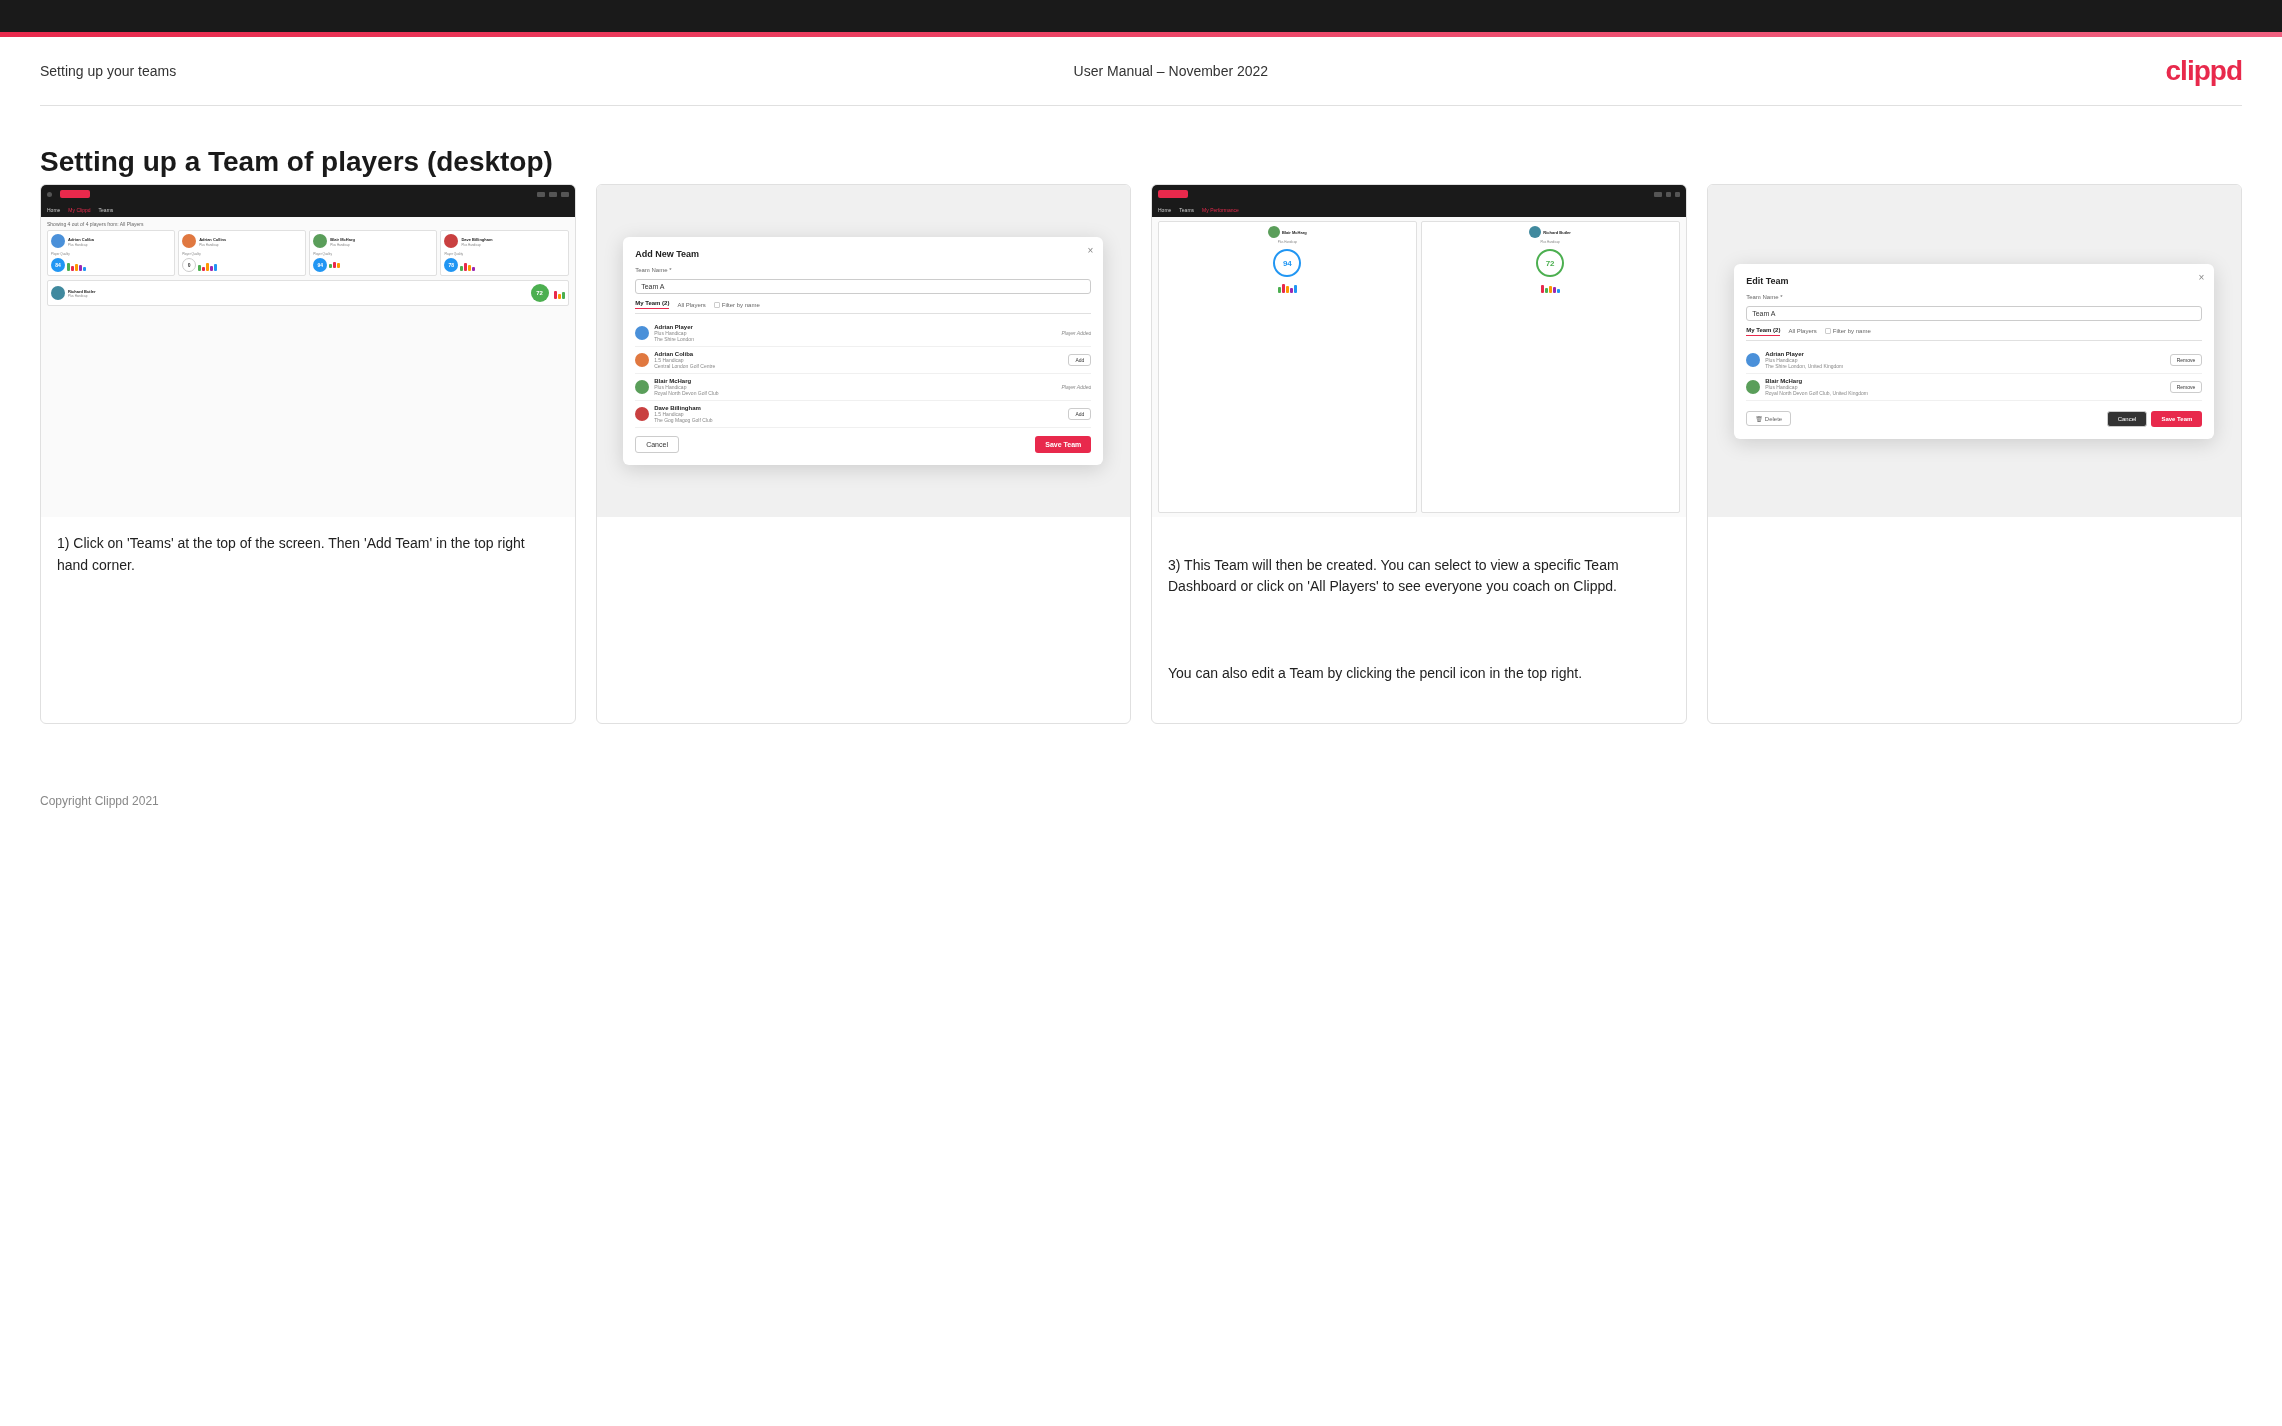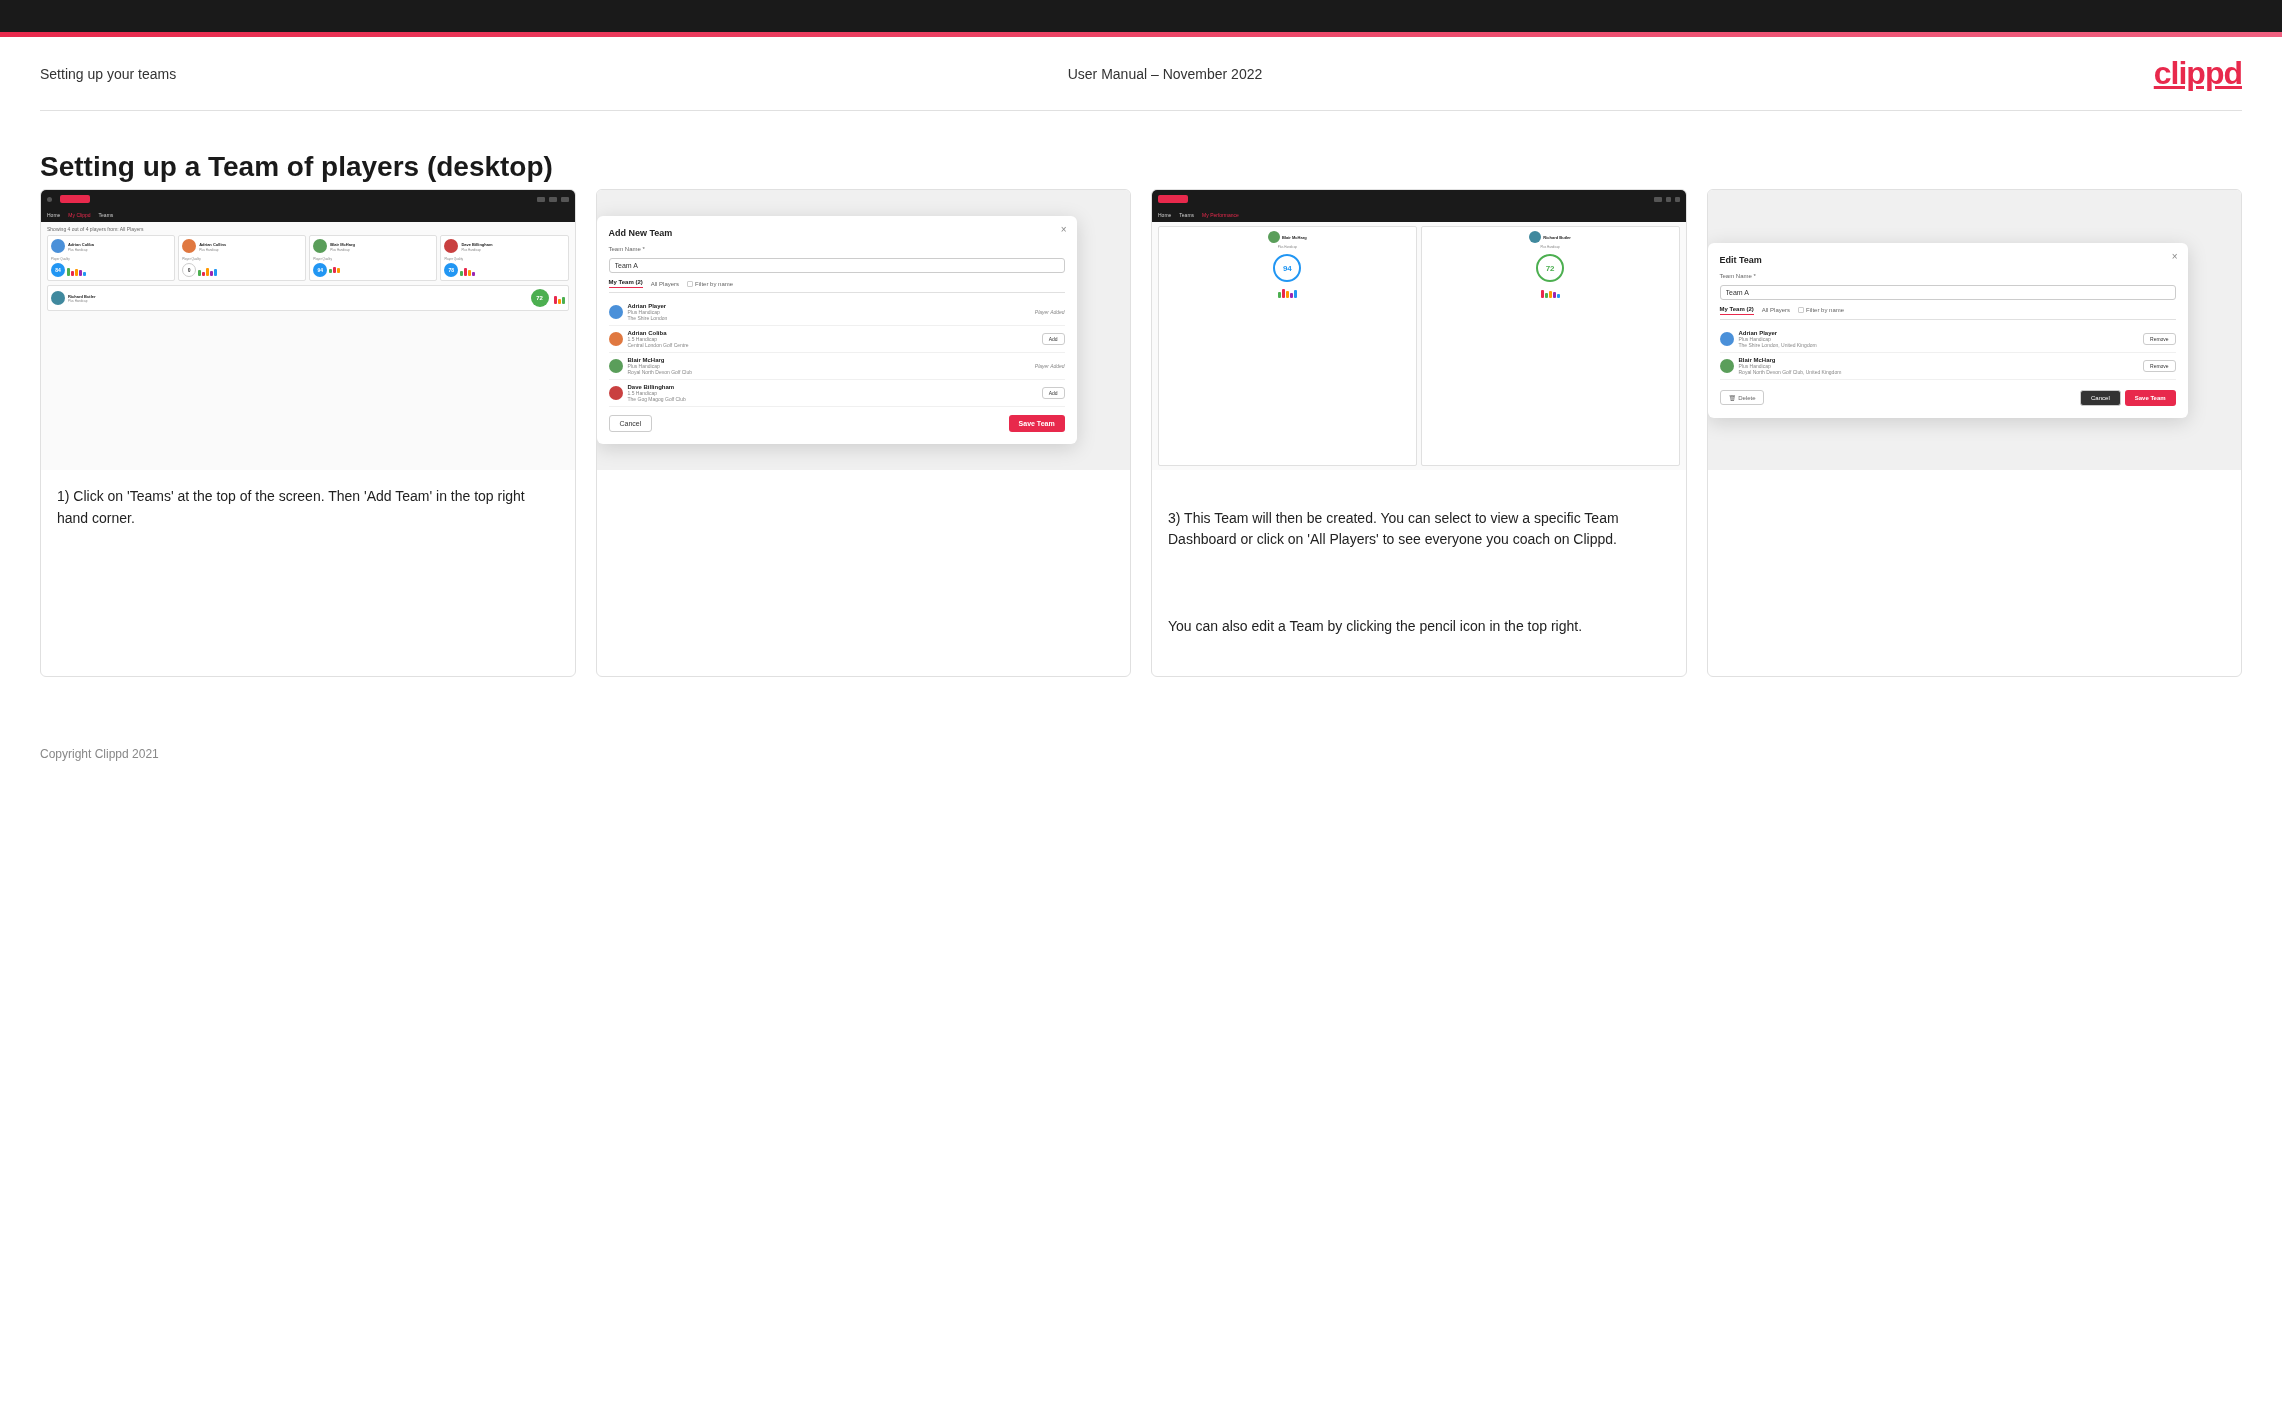--- a/index.html
+++ b/index.html
@@ -33,25 +33,24 @@
     }
     .header-left {
       font-size: 14px;
       color: #333;
     }
     .header-center {
       font-size: 14px;
       color: #333;
     }
     .header-logo {
-      font-size: 32px;
+      font-size: 28px;
       font-weight: 700;
       color: #e8294c;
       letter-spacing: -1px;
-      text-decoration: underline;
     }
 
     
     .header-divider {
       border: none;
       border-top: 1px solid #e0e0e0;
       margin: 0 40px;
     }
 
     
@@ -83,26 +82,26 @@
       border: 1px solid #e0e0e0;
       border-radius: 6px;
       overflow: hidden;
       background: #fff;
       display: flex;
       flex-direction: column;
     }
 
     .card-screenshot {
       background: #f5f5f7;
-      height: 280px;
+      height: 332px;
       position: relative;
       overflow: hidden;
       display: flex;
       align-items: center;
-      justify-content: flex-start;
+      justify-content: center;
     }
 
     
     .ss1 {
       background: #f0f0f0;
     }
     .ss1-inner {
       width: 100%;
       height: 100%;
       background: #fff;

